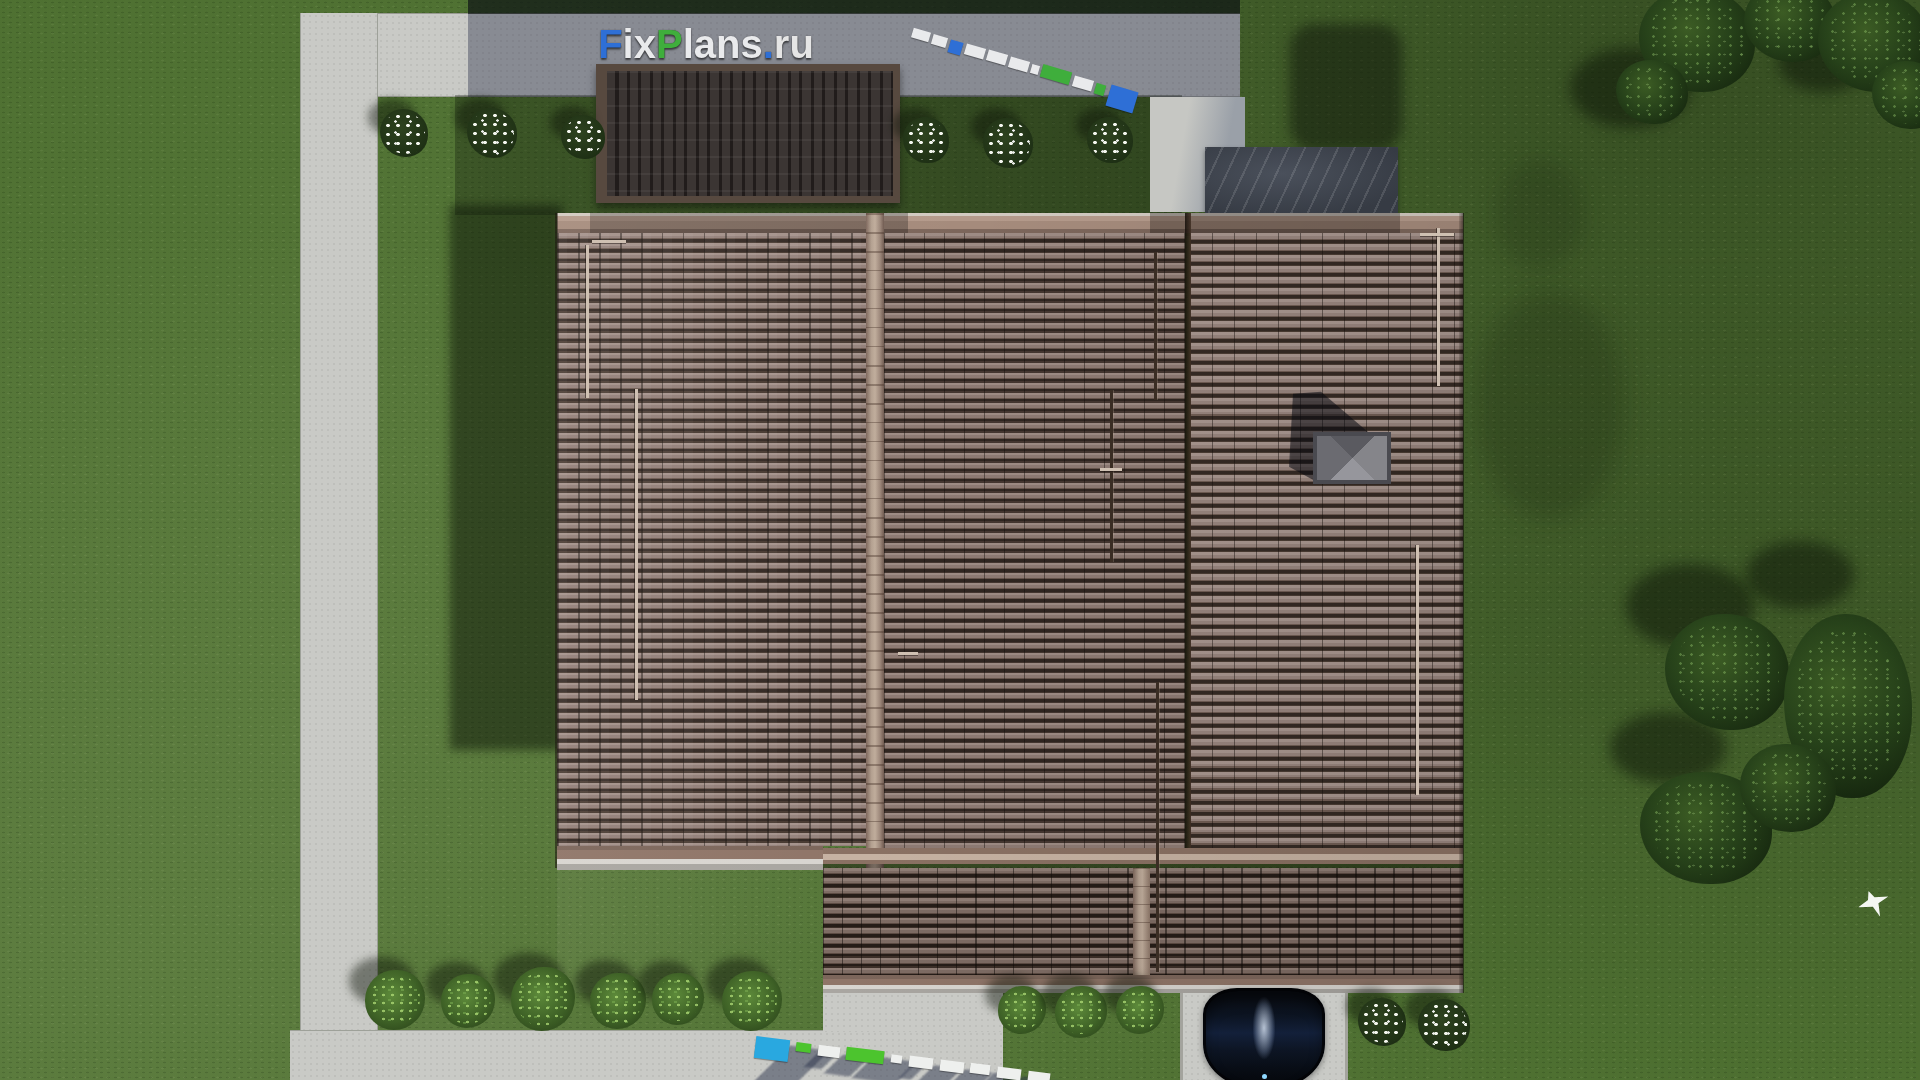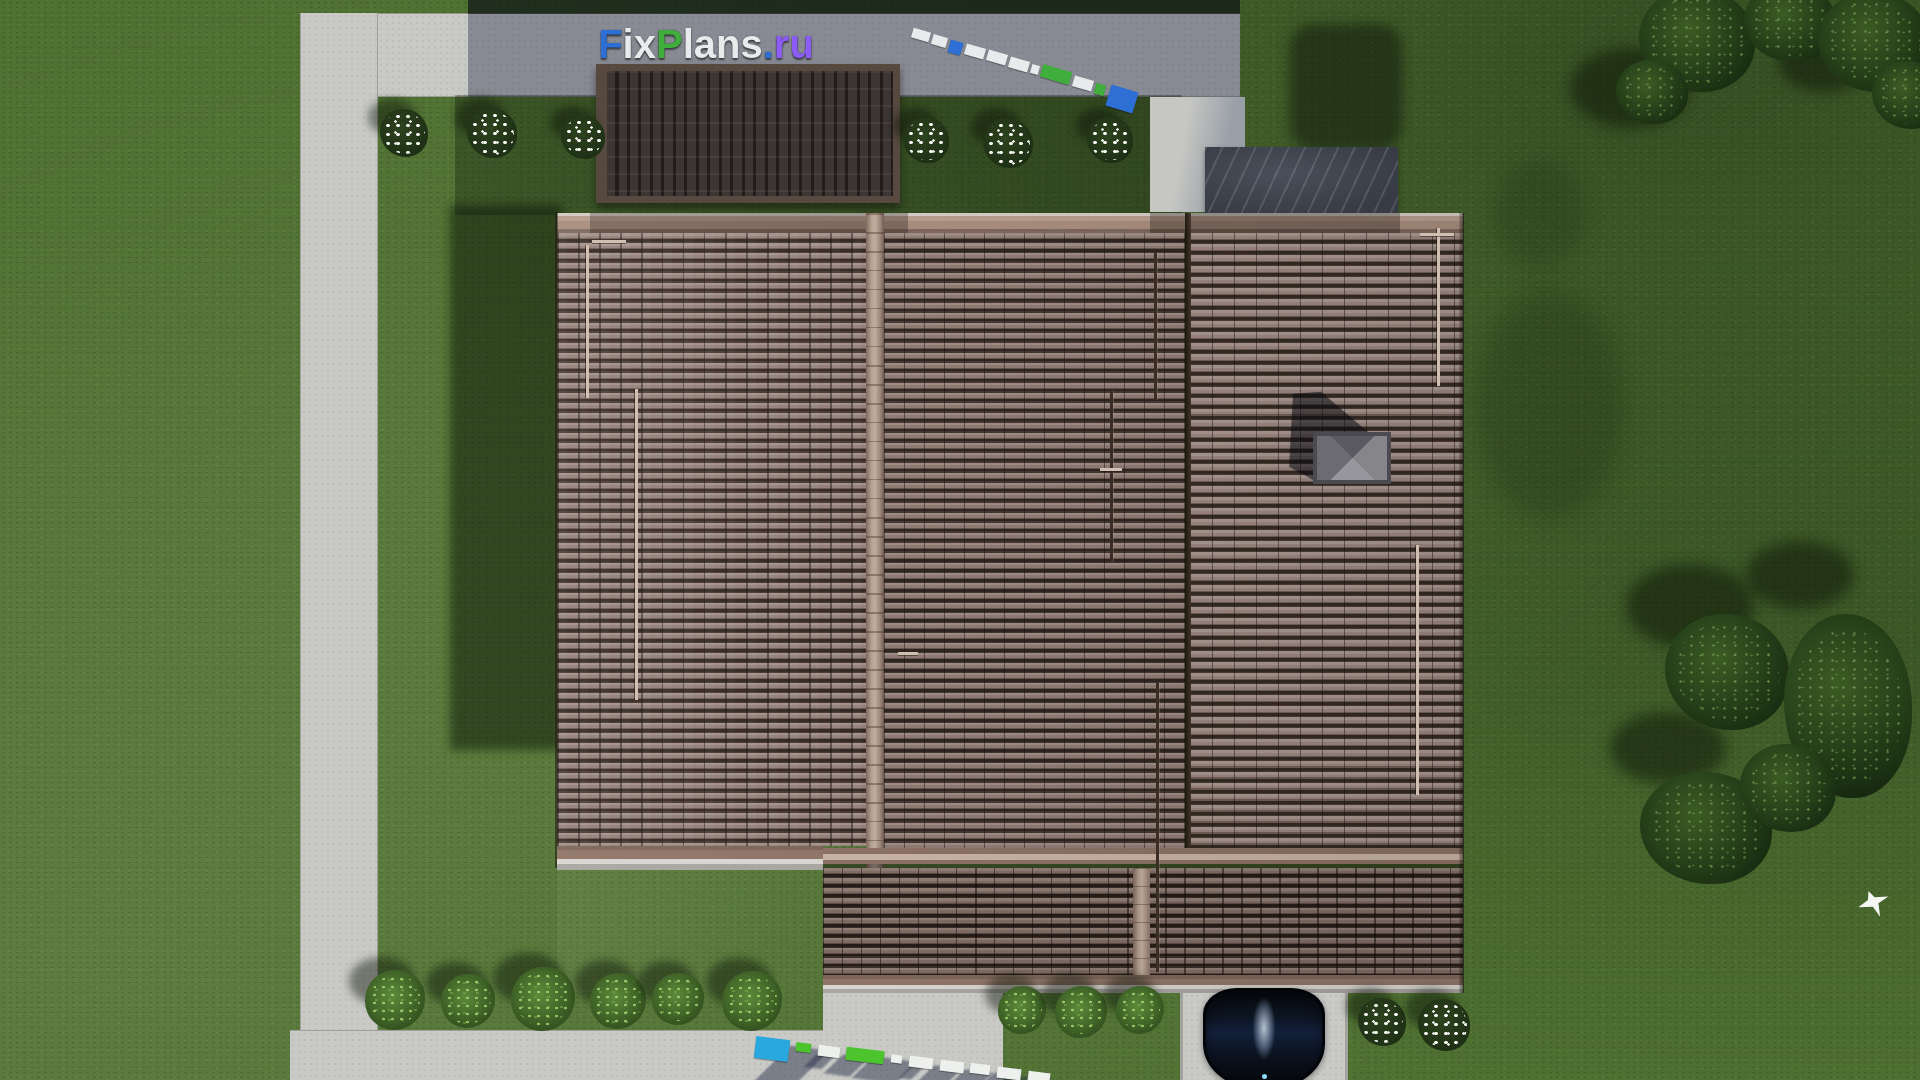--- a/index.html
+++ b/index.html
@@ -175,21 +175,21 @@
 
   <div id="pergola"></div>
   <div id="terrace-concrete"></div>
   <div id="terrace-marble"></div>
   <div id="brand-logo">
       <span style="color: rgb(46, 111, 214);">F</span>
       <span style="color: rgb(233, 234, 236);">ix</span>
       <span style="color: rgb(63, 174, 60);">P</span>
       <span style="color: rgb(233, 234, 236);">lans</span>
       <span style="color: rgb(46, 111, 214);">.</span>
-      <span style="color: #8b5cf6;">ru</span>
+      <span style="color: #e5e5e5;">ru</span>
     </div>
 
   <div id="eave-top"></div>
   <div id="eave-shade-pergola"></div>
   <div id="eave-shade-terrace"></div>
   <div id="tiles-left" class="tiles"></div>
   <div id="tiles-center" class="tiles"></div>
   <div id="tiles-right" class="tiles"></div>
   <div id="ridge-main"></div>
   <div id="valley"></div>

